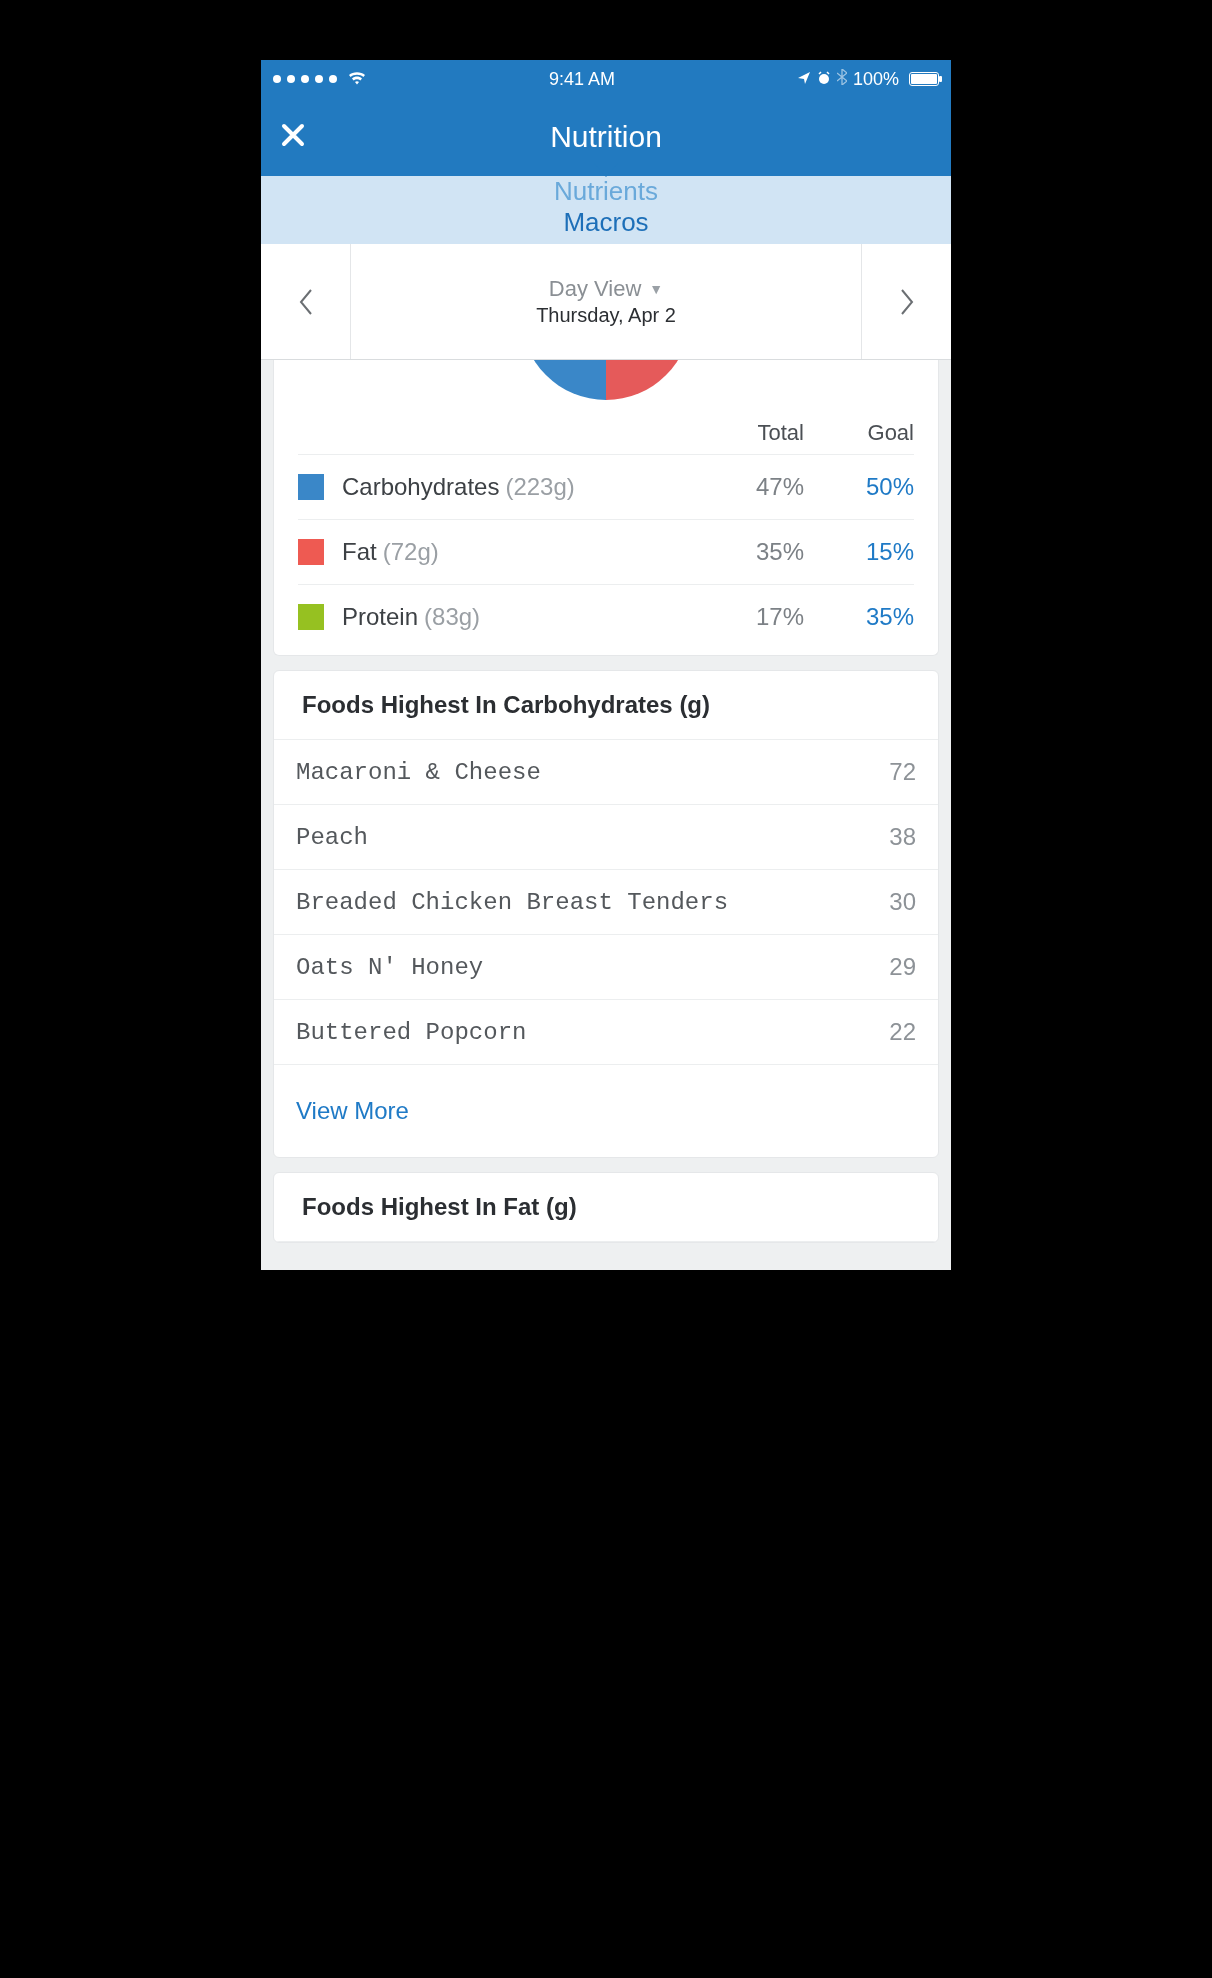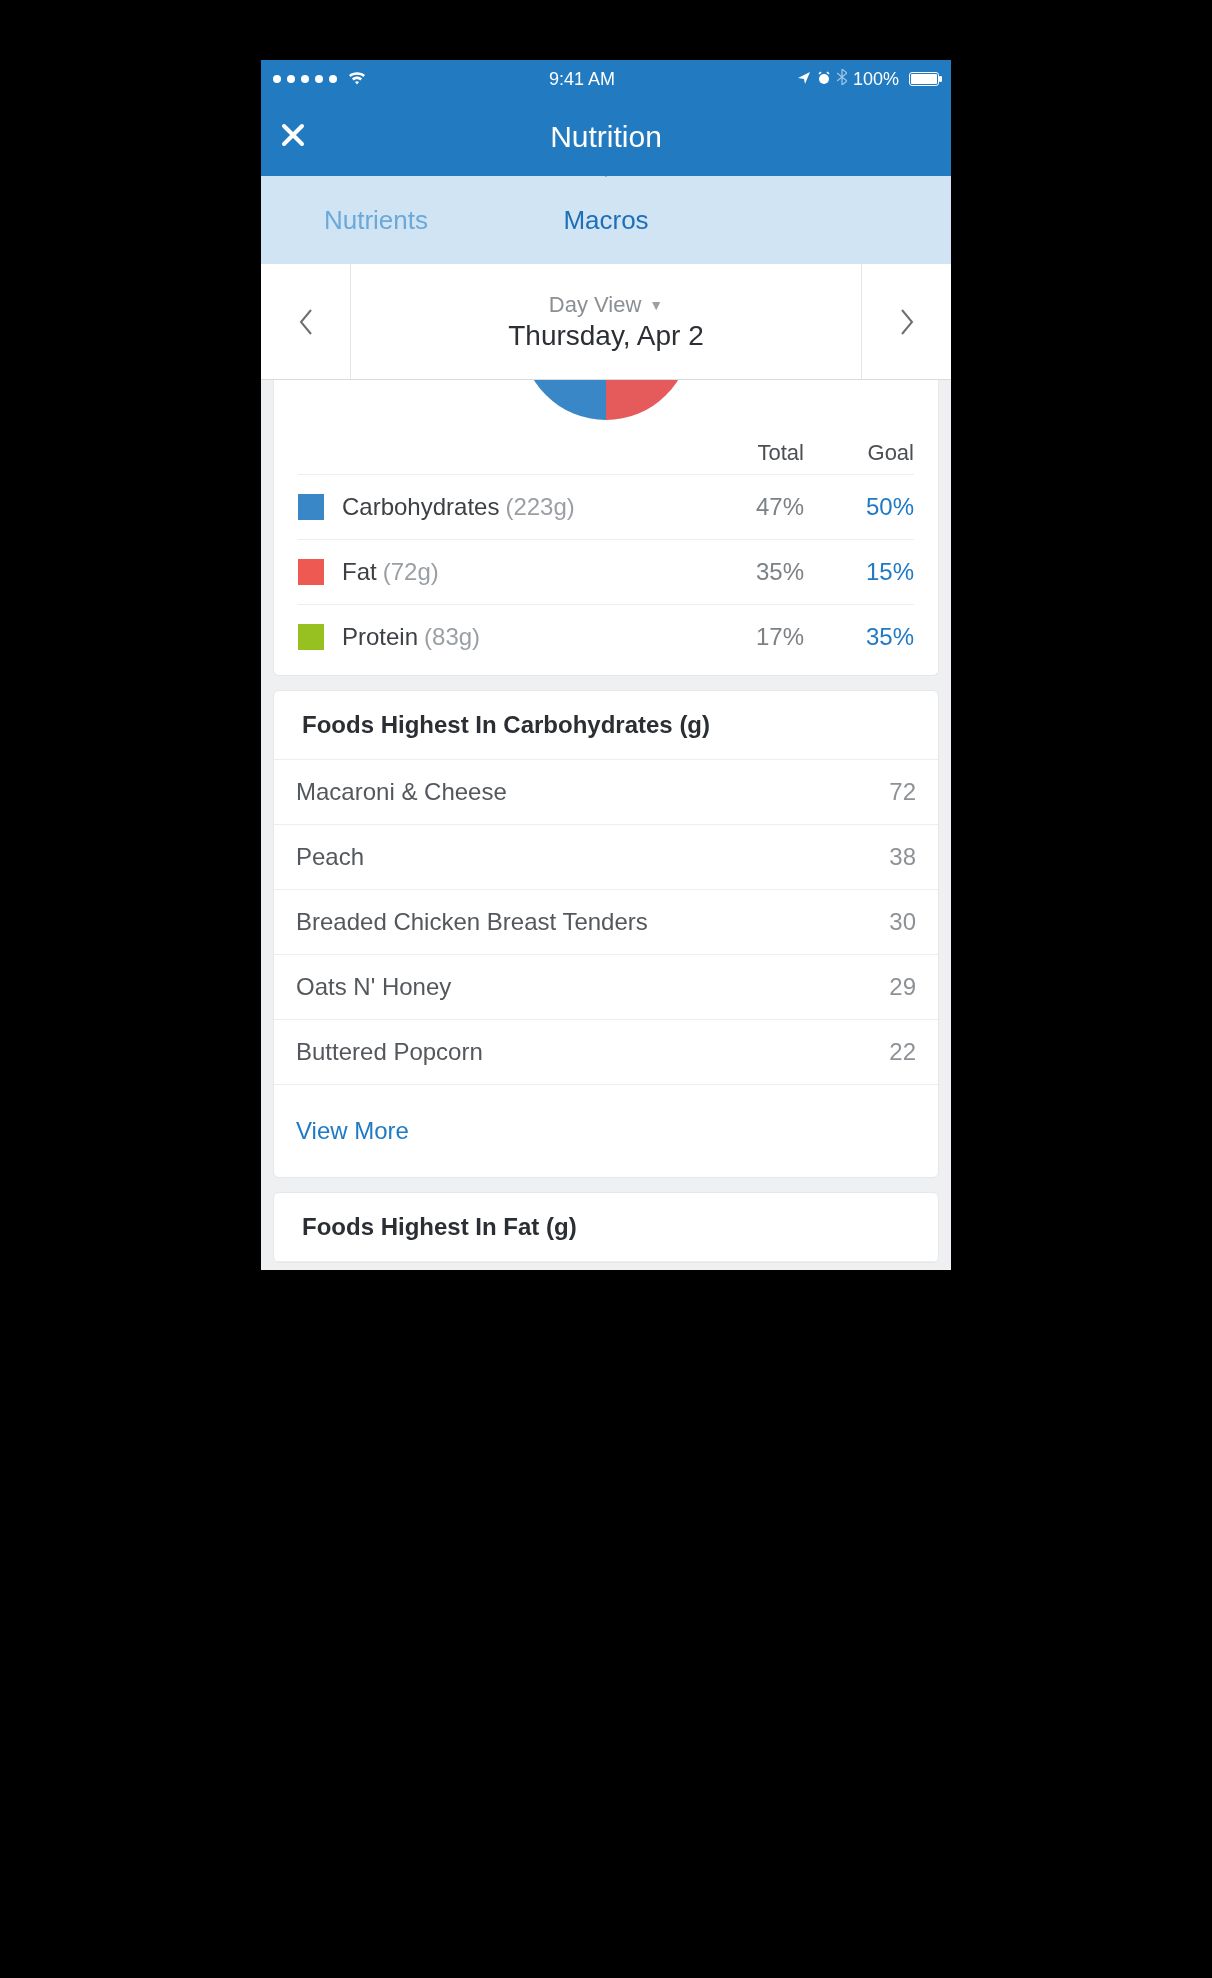--- a/index.html
+++ b/index.html
@@ -65,23 +65,24 @@
   .nav-title { font-size:30px; font-weight:500; }
   .nav-tri {
     position:absolute; bottom:-1px; left:50%; transform:translateX(-50%);
     width:0;height:0;border-left:12px solid transparent;border-right:12px solid transparent;border-top:14px solid #227ac0;
     z-index:3;
   }
 
   
   .tabs {
     background:#d1e4f4;
-    height:88px;
+    height:68px;
     display:flex;
     position:relative;
+    flex-direction:column;
   }
   .tab {
     flex:1;
     display:flex;
     align-items:center;
     justify-content:center;
     font-size:26px;
     color:#6aa9da;
     font-weight:400;
   }
@@ -105,21 +106,21 @@
   .date-arrow.left { border-right:1px solid #e4e6e8;}
   .date-arrow.right { border-left:1px solid #e4e6e8;}
   .date-center {
     flex:1;
     display:flex;flex-direction:column;align-items:center;justify-content:center;
   }
   .view-label {
     color:#8a8f94; font-size:22px; display:flex; align-items:center; gap:8px;
   }
   .caret-down { font-size:14px; color:#9aa0a6; }
-  .date-label { color:#2c2f33; font-size:28px; margin-top:2px; }
+  .date-label { color:#2c2f33; font-size:20px; margin-top:2px; }
 
   
   .content { flex:1; overflow:hidden; padding: 0 12px 0 12px; background:#eef0f1; }
 
   .card {
     background:#fff;
     border:1px solid #e5e7e9;
     border-radius:6px;
     margin:14px 0;
     overflow:hidden;
@@ -164,21 +165,21 @@
   .section-title{
     font-size:24px; font-weight:700; color:#2b2e32;
     padding:20px 28px;
   }
   .food-row{
     display:flex; align-items:center; justify-content:space-between;
     padding:18px 22px;
     border-top:1px solid #eceeef;
     font-size:24px;
   }
-  .food-name{ color:#54585c;}
+  .food-name{ color:#54585c;font-family:Liberation Mono, monospace;}
   .food-val{ color:#8d9297;}
   .view-more{
     border-top:1px solid #eceeef;
     padding:32px 22px;
     color:#1f7ac6; font-size:24px;
   }
 
   .section-title.only { border-bottom:1px solid #eceeef;}
 </style>
 </head>

